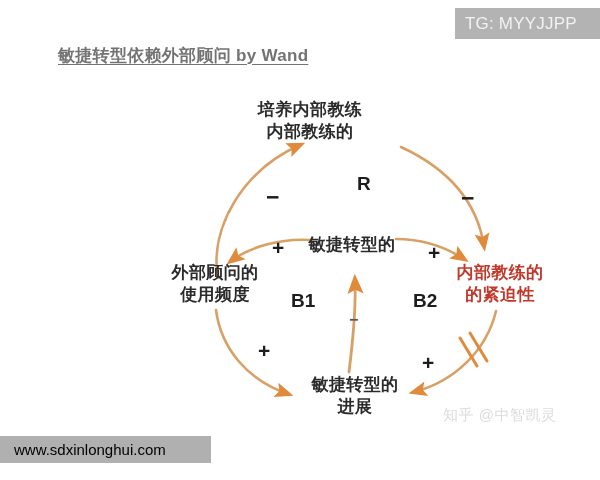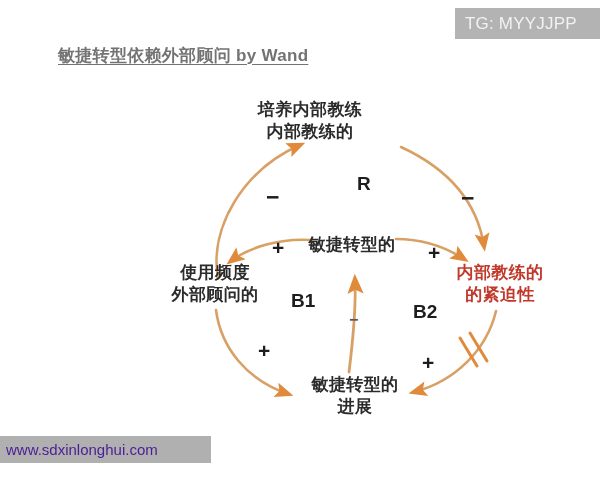--- a/index.html
+++ b/index.html
@@ -36,24 +36,24 @@
     letter-spacing: 0.2px;
     white-space: nowrap;
   }
   .url-watermark {
     position: absolute;
     left: 0px;
     top: 436px;
     width: 211px;
     height: 27px;
     background: #b0b0b0;
-    color: #4c1d95;
+    color: #000000;
     font-size: 15px;
     line-height: 27px;
-    padding-left: 6px;
+    padding-left: 14px;
     box-sizing: border-box;
     white-space: nowrap;
   }
   .zhihu-watermark {
     position: absolute;
     left: 443px;
     top: 406px;
     font-size: 15px;
     color: #dcdcdc;
     white-space: nowrap;
@@ -101,21 +101,21 @@
   
   .loop-id {
     position: absolute;
     font-size: 19px;
     font-weight: bold;
     color: #1d1d1d;
     white-space: nowrap;
   }
   .loop-r  { left: 357px; top: 173px; }
   .loop-b1 { left: 291px; top: 290px; }
-  .loop-b2 { left: 413px; top: 301px; }
+  .loop-b2 { left: 413px; top: 290px; }
   
   .sign {
     position: absolute;
     font-size: 21px;
     font-weight: bold;
     color: #1d1d1d;
     white-space: nowrap;
     line-height: 1;
   }
   .sign-minus { font-size: 23px; }
@@ -163,22 +163,22 @@
       <line x1="470" y1="333" x2="487" y2="361" stroke="#e08a3c" stroke-width="3" stroke-linecap="round"></line>
     </g>
   </svg>
 
   <div class="node node-top">
     <span class="ln">培养内部教练</span>
     <span class="ln">内部教练的</span>
   </div>
 
   <div class="node node-left">
+    <span class="ln">外部顾问的</span>
     <span class="ln">使用频度</span>
-    <span class="ln">外部顾问的</span>
   </div>
 
   <div class="node node-center">
     <span class="ln">敏捷转型的</span>
   </div>
 
   <div class="node node-right">
     <span class="ln">内部教练的</span>
     <span class="ln">的紧迫性</span>
   </div>
@@ -199,16 +199,17 @@
   <div class="sign s-left-plus">+</div>
 
   <div class="sign s-right-plus">+</div>
 
   <div class="sign sign-minus-small s-center-minus">−</div>
 
   <div class="sign s-bottom-left-plus">+</div>
 
   <div class="sign s-bottom-right-plus">+</div>
 
+  <div class="zhihu-watermark">知乎 @中智凯灵</div>
 
   <div class="url-watermark">www.sdxinlonghui.com</div>
 
 </div>
 
 </body></html>

